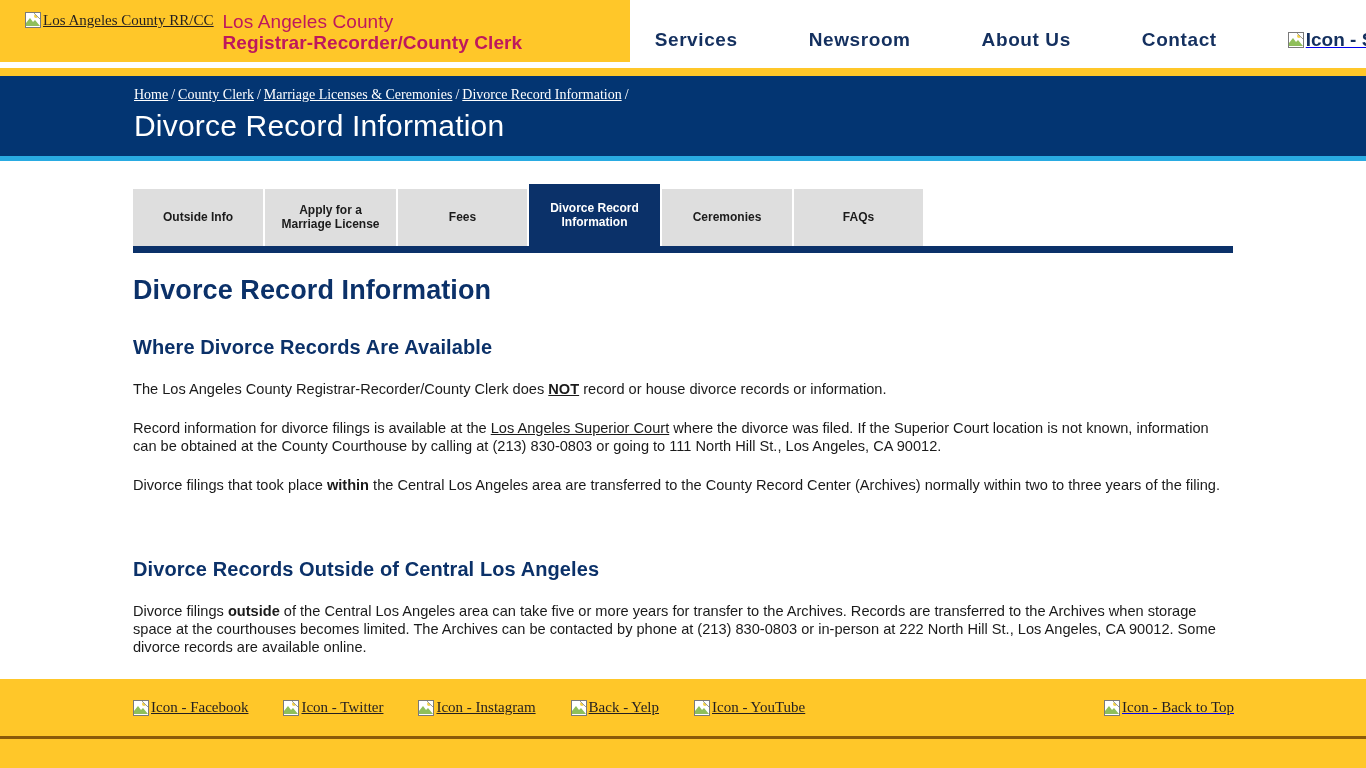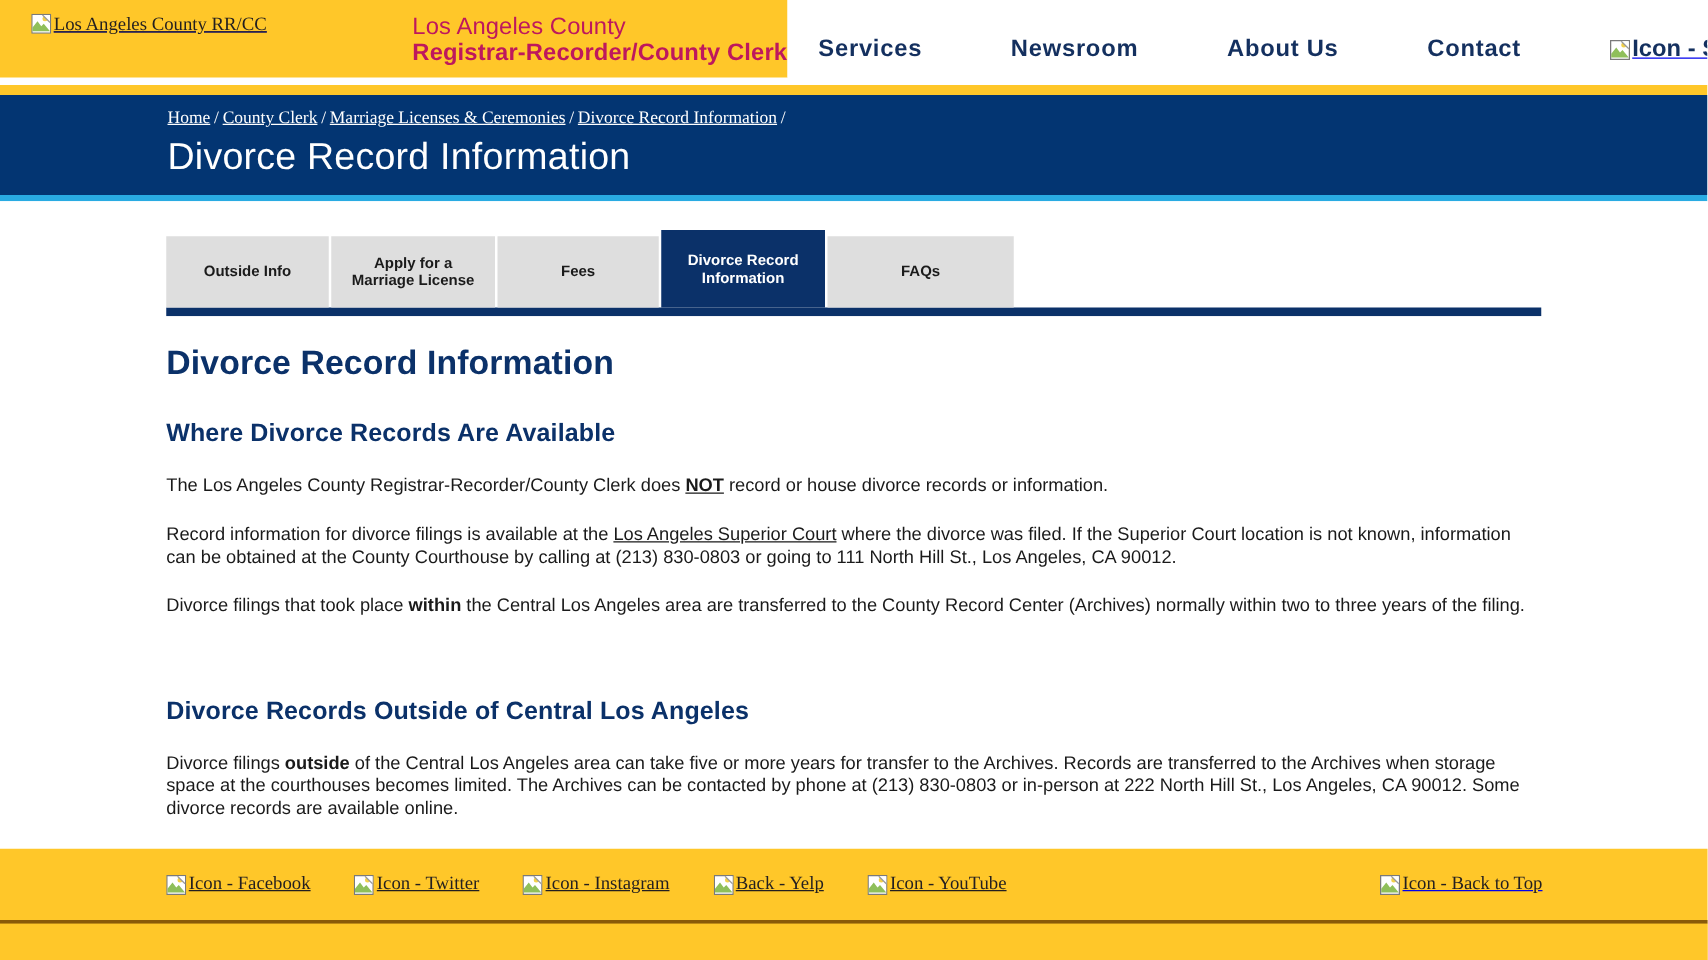--- a/index.html
+++ b/index.html
@@ -18,21 +18,20 @@
     background: #ffffff;
     display: flex;
     align-items: stretch;
   }
   .brand-block {
     width: 682px;
     background: #ffc729;
     display: flex;
     align-items: flex-start;
     padding-top: 8px;
-    justify-content: space-between;
   }
   .logo-wrap {
     padding-left: 25px;
     padding-top: 3px;
     flex: 0 0 auto;
   }
   .brand-text {
     padding-left: 9px;
     padding-top: 3px;
     line-height: 1.12;
@@ -280,21 +279,22 @@
   </div>
 </div>
 <div class="banner-underline"></div>
 
 <div class="tabs-area">
   <div class="tabs">
     <a class="tab" href="#" style="width:130px;">Outside Info</a>
     <a class="tab" href="#" style="width:131px;">Apply for a<br>Marriage License</a>
     <a class="tab" href="#" style="width:129px;">Fees</a>
     <a class="tab active" href="#" style="width:131px;">Divorce Record<br>Information</a>
-    <a class="tab" href="#" style="width:149px;">FAQs</a>
+    <a class="tab" href="#" style="width:130px;">Ceremonies</a>
+    <a class="tab" href="#" style="width:129px;">FAQs</a>
   </div>
   <div class="tabs-underline"></div>
 </div>
 
 <div class="content">
   <h1 class="page-title">Divorce Record Information</h1>
 
   <h2 class="section-title">Where Divorce Records Are Available</h2>
 
   <p class="body-text"><span>The Los Angeles County Registrar-Recorder/County Clerk does </span><span class="u-bold-underline">NOT</span><span> record or house divorce records or information.</span></p>

